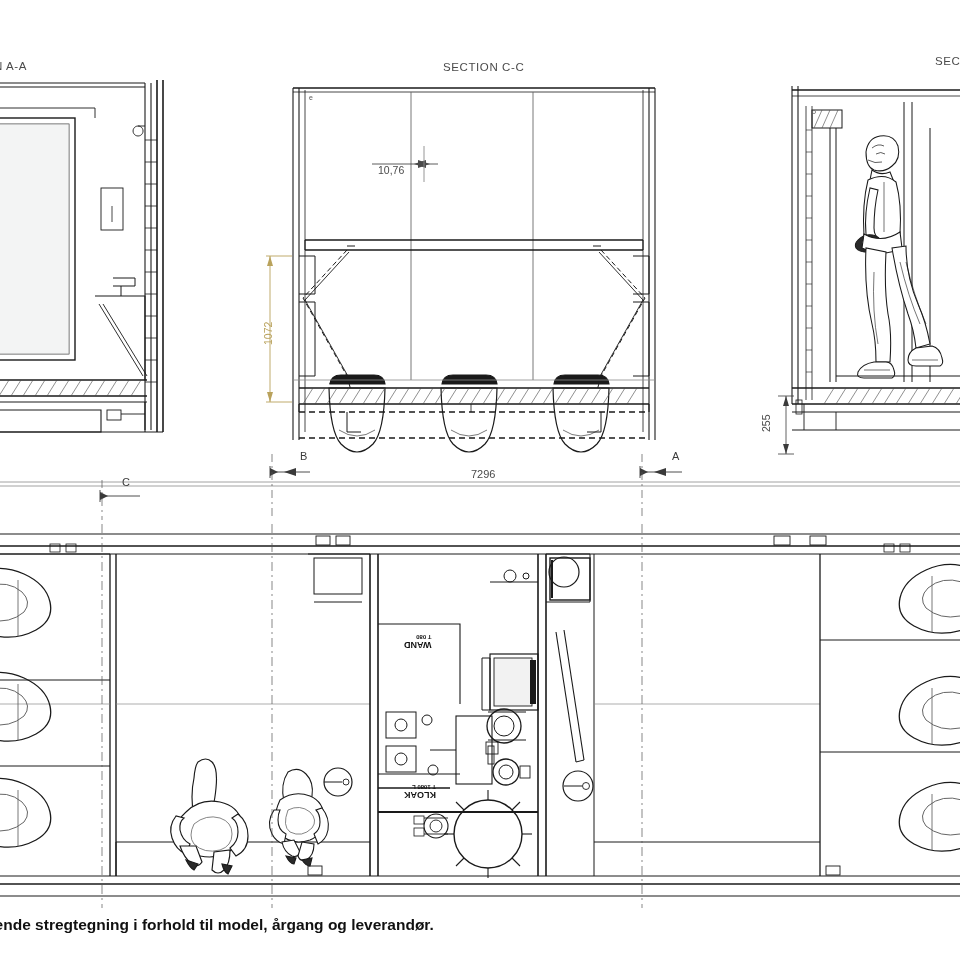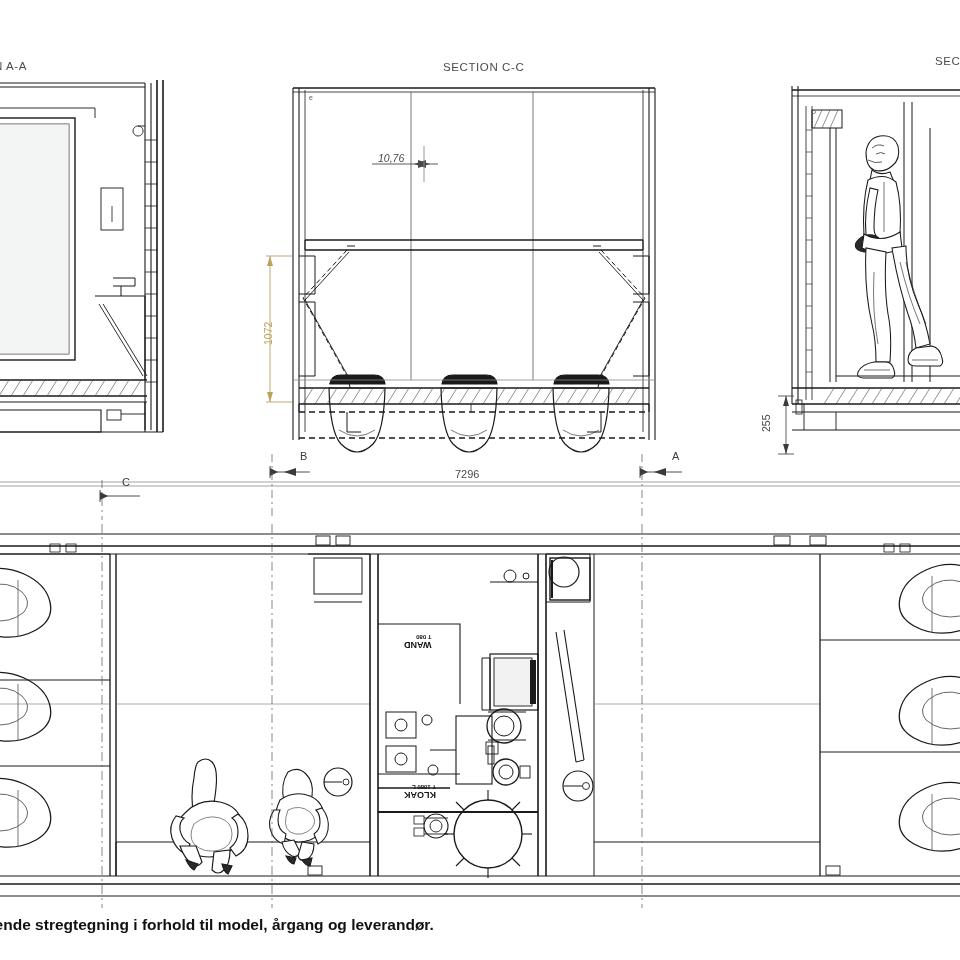--- a/index.html
+++ b/index.html
@@ -203,21 +203,21 @@
   </svg>
 
   <svg width="140" height="40" style="left:368px;top:142px;">
     <g stroke="#4a4a4a" stroke-width="0.9" fill="none">
       <path d="M4 22 H70"></path>
       <path d="M46 22 L58 18 L58 26 Z" fill="#4a4a4a" stroke="none"></path>
       <path d="M62 22 L50 18 L50 26 Z" fill="#4a4a4a" stroke="none"></path>
       <path d="M56 4 V40" stroke="#8a8a8a"></path>
     </g>
   </svg>
-  <div class="dimtxt" style="left:378px;top:152px;font-style:italic;">10,76</div>
+  <div class="dimtxt" style="left:378px;top:164px;">10,76</div>
 
   <svg width="40" height="160" style="left:258px;top:250px;">
     <g stroke="#b9a25c" stroke-width="0.9" fill="none">
       <path d="M8 6 H34"></path>
       <path d="M8 152 H34"></path>
       <path d="M12 6 V152"></path>
       <path d="M12 6 L9 16 L15 16 Z" fill="#b9a25c" stroke="none"></path>
       <path d="M12 152 L9 142 L15 142 Z" fill="#b9a25c" stroke="none"></path>
     </g>
   </svg>
@@ -354,21 +354,21 @@
       <path d="M0 36 H960" stroke="#8a8a8a" stroke-width="0.8"></path>
 
       <path d="M102 30 V70" stroke="#555" stroke-width="0.7" stroke-dasharray="8 4 2 4"></path>
       <path d="M272 4 V70" stroke="#555" stroke-width="0.7" stroke-dasharray="8 4 2 4"></path>
       <path d="M642 4 V70" stroke="#555" stroke-width="0.7" stroke-dasharray="8 4 2 4"></path>
     </g>
   </svg>
   <div class="mark" style="left:300px;top:450px;">B</div>
   <div class="mark" style="left:672px;top:450px;">A</div>
   <div class="mark" style="left:122px;top:476px;">C</div>
-  <div class="dimtxt" style="left:455px;top:468px;font-size:11px;">7296</div>
+  <div class="dimtxt" style="left:471px;top:468px;font-size:11px;">7296</div>
 
   <svg width="980" height="390" style="left:-10px;top:524px;">
     <g fill="none" stroke="#1a1a1a" stroke-width="1.1">
 
       <path d="M0 10 H980" stroke-width="1.2"></path>
       <path d="M0 22 H980" stroke-width="1.5"></path>
       <path d="M0 30 H980" stroke-width="1"></path>
 
       <path d="M0 352 H980" stroke-width="1"></path>
       <path d="M0 360 H980" stroke-width="1.5"></path>

